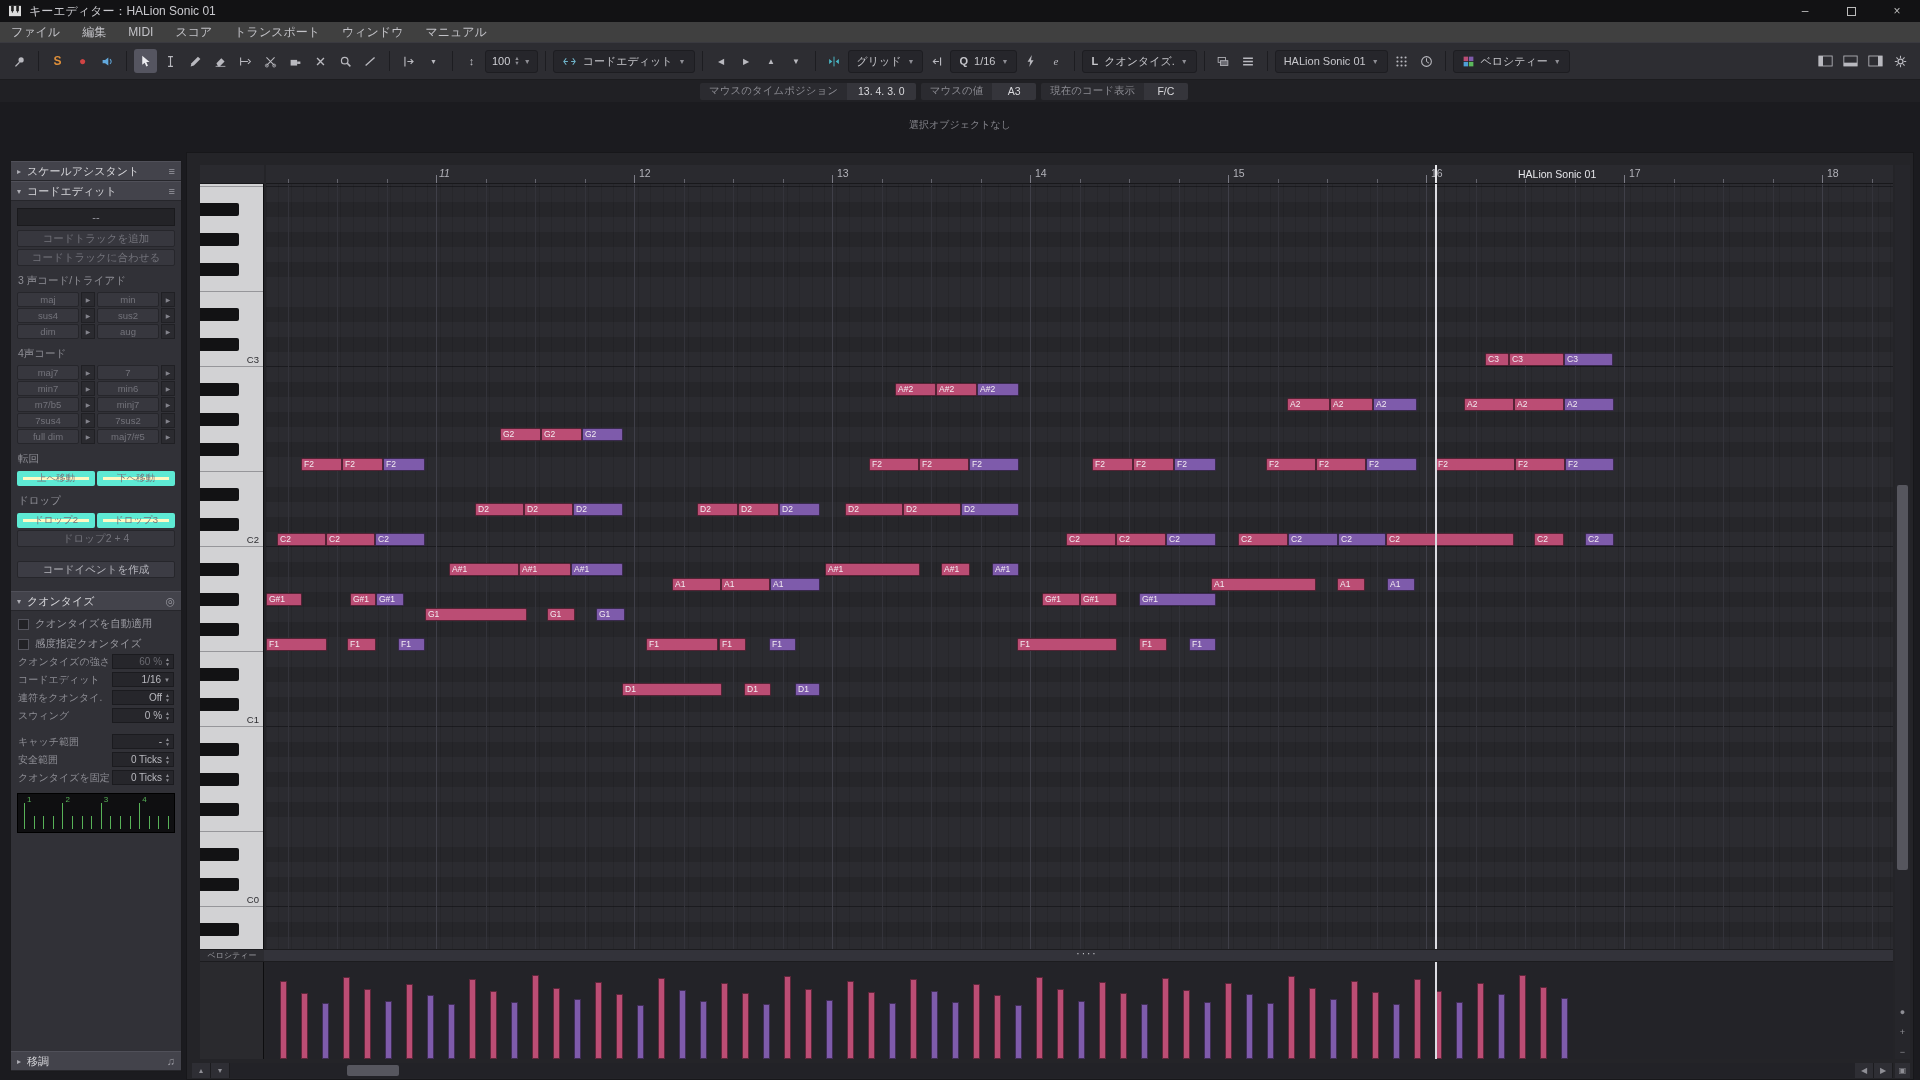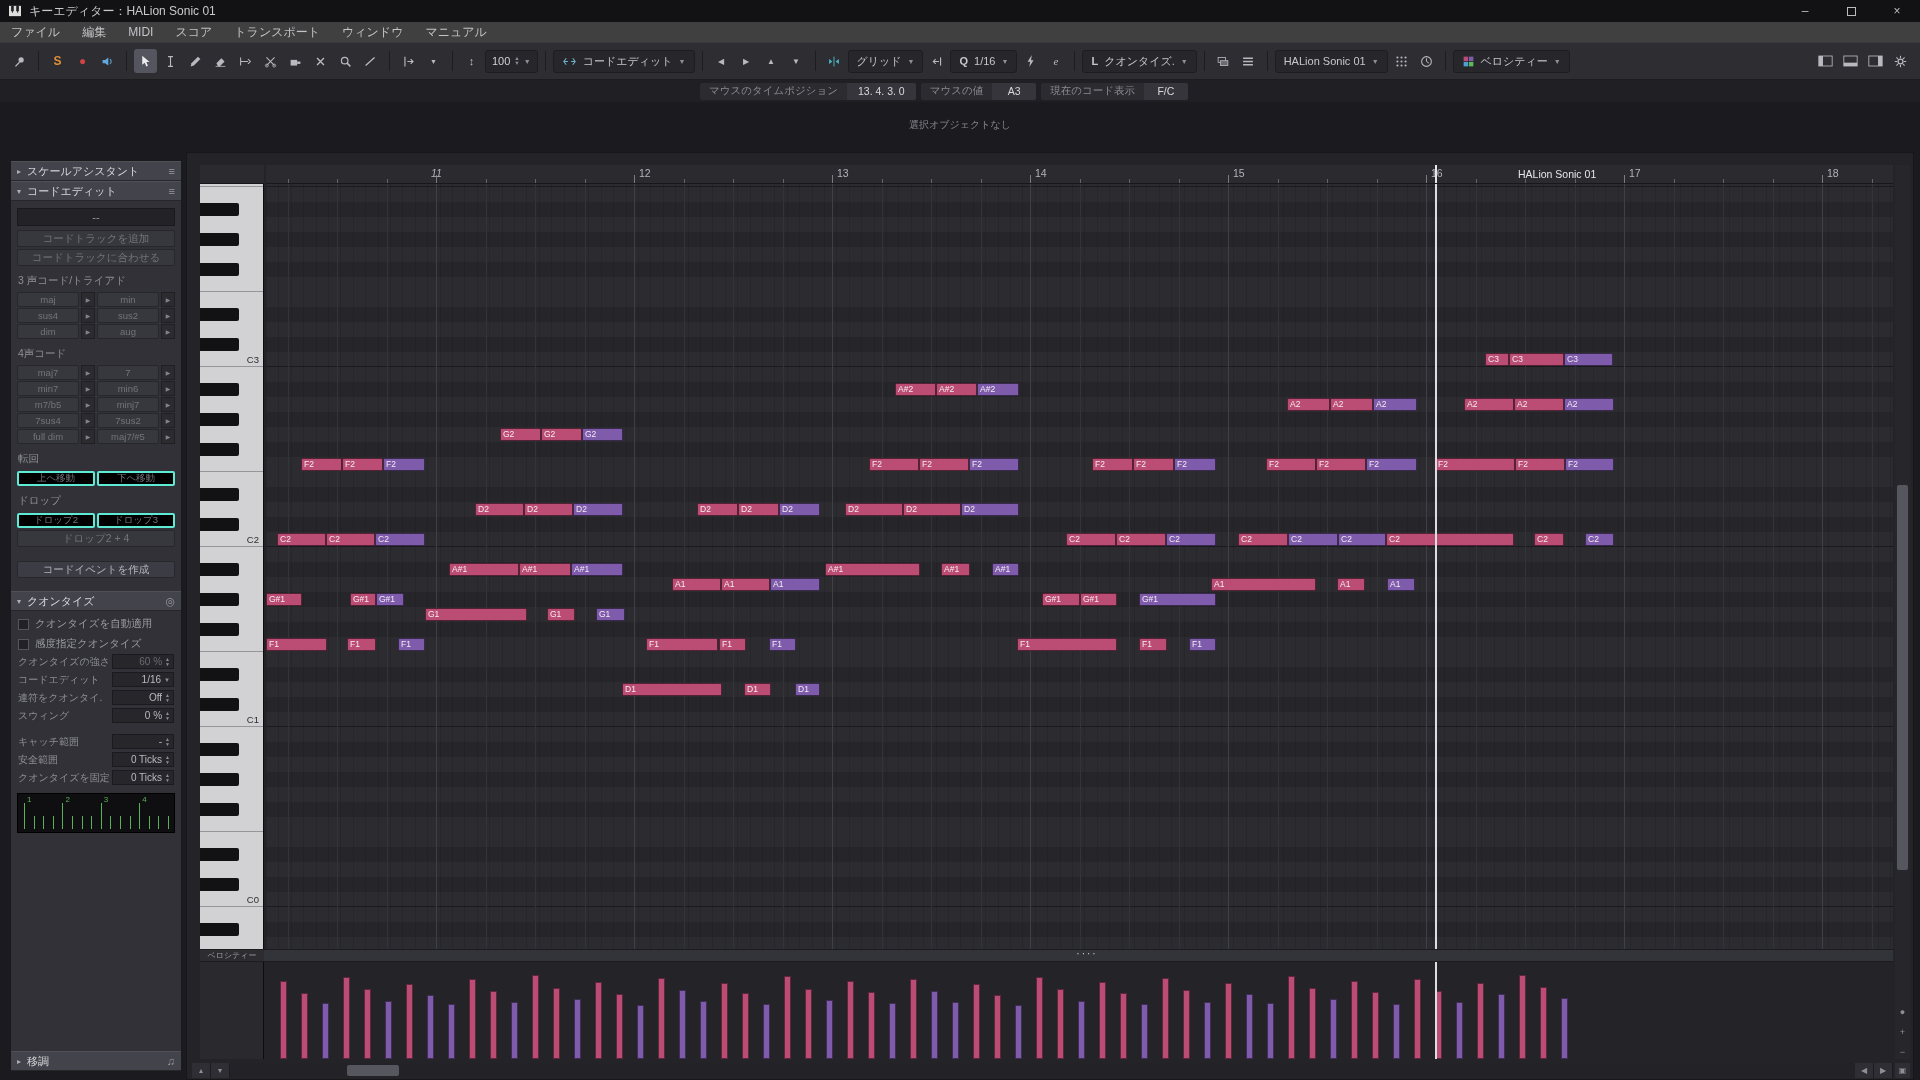--- a/index.html
+++ b/index.html
@@ -37,21 +37,21 @@
 .sec-h .sec-ic{color:#9a9aa2;font-size:11px;}
 .chord-display{margin:7px 6px 2px;height:18px;background:#232327;border:1px solid #1a1a1d;color:#9a9aa2;display:flex;align-items:center;justify-content:center;font-size:11px;flex:none;}
 .wbtn{margin:2px 6px 0;height:17px;background:#3c3c44;border:1px solid #26262b;border-radius:2px;color:#b4b4bb;font-size:10.5px;display:flex;align-items:center;justify-content:center;flex:none;white-space:nowrap;overflow:hidden;}
 .wbtn.dis{color:#73737b;background:#37373e;}
 .wbtn.half{width:100px;align-self:center;margin-left:0;margin-right:0;}
 .ins-label{margin:8px 7px 3px;font-size:10.5px;color:#8e8e95;flex:none;white-space:nowrap;}
 .chord-row{display:flex;gap:2px;margin:1px 6px 0;flex:none;}
 .cbtn{flex:1;height:15px;background:#37373e;border:1px solid #26262b;border-radius:2px;color:#73737b;font-size:9.5px;display:flex;align-items:center;justify-content:center;white-space:nowrap;overflow:hidden;}
 .abtn{width:14px;height:15px;background:#2b2b30;border:1px solid #202024;color:#83838b;font-size:6px;display:flex;align-items:center;justify-content:center;}
 .btn-row{display:flex;gap:2px;margin:2px 6px 0;flex:none;}
-.hbtn{flex:1;height:15px;background:#000000;border:2px solid #5eead4;border-radius:2px;color:#73737b;font-size:9.5px;display:flex;align-items:center;justify-content:center;white-space:nowrap;}
+.hbtn{flex:1;height:15px;background:#fef9c3;border:6px solid #5eead4;border-radius:2px;color:#73737b;font-size:9.5px;display:flex;align-items:center;justify-content:center;white-space:nowrap;}
 .q-check{display:flex;align-items:center;gap:6px;margin:6px 7px 0;flex:none;}
 .cb{width:11px;height:11px;background:#222226;border:1px solid #55555e;flex:none;}
 .cb-l{font-size:10.5px;color:#9b9ba2;white-space:nowrap;}
 .qrow{display:flex;justify-content:space-between;align-items:center;margin:3px 7px 0;flex:none;}
 .qrow.gap{margin-top:11px;}
 .ql{font-size:10px;color:#8e8e95;white-space:nowrap;}
 .qval{width:62px;height:15px;background:#26262b;border:1px solid #1b1b1f;color:#b9b9bf;font-size:10px;display:flex;align-items:center;justify-content:flex-end;gap:3px;padding:0 3px;}
 .qval.dis{color:#6b6b72;}
 .qval .car{font-size:6px;color:#8e8e95;}
 .qval .st{display:flex;flex-direction:column;font-size:5px;line-height:4.5px;color:#8e8e95;}
@@ -575,21 +575,21 @@
 </aside>
 
 <div id="editor-bg"></div>
 <div id="ruler-stub"></div>
 <div id="ruler">
   <div id="ruler-ticks">
       <div class="rtick" style="left: 21.5px;"></div>
       <div class="rtick" style="left: 71px;"></div>
       <div class="rtick" style="left: 120.5px;"></div>
       <div class="rtick rmain" style="left: 170px;"></div>
-      <div class="rnum" style="left: 165px; font-style: italic;">11</div>
+      <div class="rnum" style="left: 173px; font-style: italic;">11</div>
       <div class="rtick" style="left: 219.5px;"></div>
       <div class="rtick" style="left: 269px;"></div>
       <div class="rtick" style="left: 318.5px;"></div>
       <div class="rtick rmain" style="left: 368px;"></div>
       <div class="rnum" style="left: 373px;">12</div>
       <div class="rtick" style="left: 417.5px;"></div>
       <div class="rtick" style="left: 467px;"></div>
       <div class="rtick" style="left: 516.5px;"></div>
       <div class="rtick rmain" style="left: 566px;"></div>
       <div class="rnum" style="left: 571px;">13</div>

